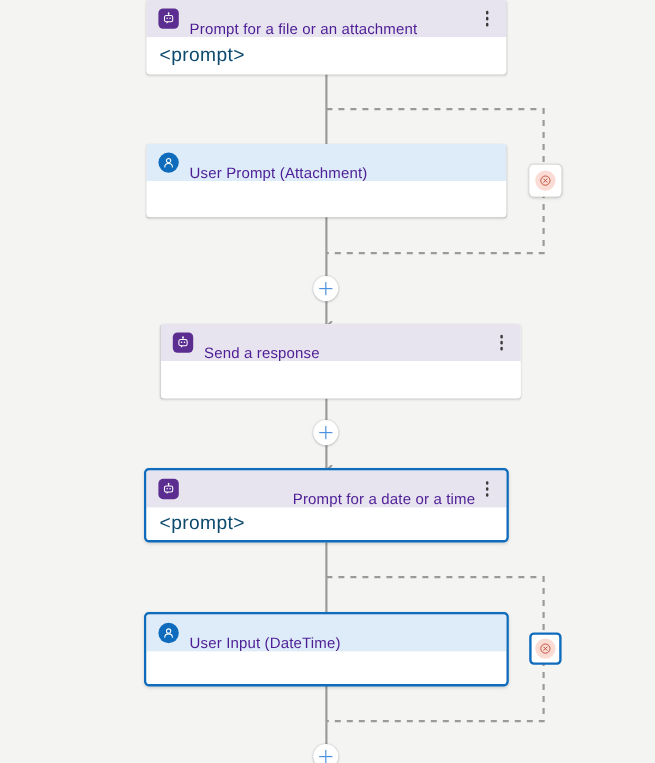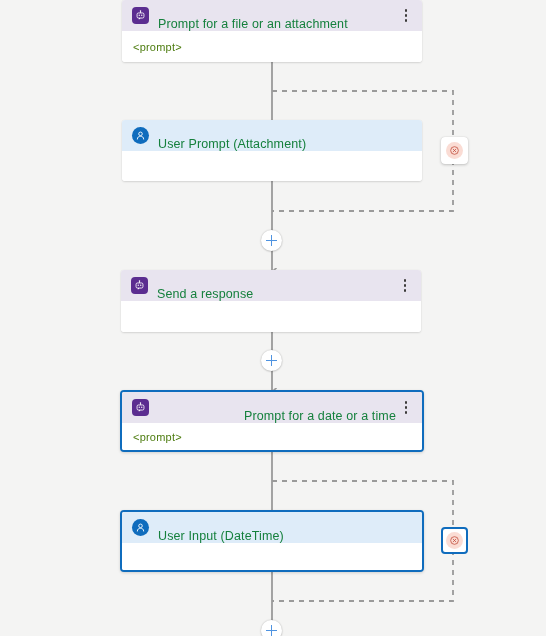--- a/index.html
+++ b/index.html
@@ -52,39 +52,39 @@
     height: 31px;
     padding: 0 6px 0 10px;
     box-sizing: border-box;
   }
   .node.bot > .node-header  { background: #e8e4ef; }
   .node.user > .node-header { background: #deecf9; }
 
   .node-title {
     flex: 1 1 auto;
     font-size: 12.5px;
-    color: #15803d;
+    color: #4c1d95;
     letter-spacing: 0.01em;
     white-space: nowrap;
     overflow: hidden;
     text-overflow: ellipsis;
     padding-left: 9px;
     margin-top: 17px;
   }
 
   .node-body {
     background: #ffffff;
     box-sizing: border-box;
     display: flex;
     align-items: center;
     padding: 0 11px;
   }
   .node-body-text {
-    font-size: 11px;
-    color: #4d7c0f;
+    font-size: 16px;
+    color: #0c4a6e;
     letter-spacing: 0.02em;
   }
 
   
   .icon-badge {
     flex: 0 0 auto;
     width: 17px;
     height: 17px;
     display: flex;
     align-items: center;
@@ -244,21 +244,21 @@
       <svg width="11" height="11" viewBox="0 0 16 16">
         <circle cx="8" cy="8" r="5.6" fill="none" stroke="#c14a38" stroke-width="1.1"></circle>
         <line x1="5.6" y1="5.6" x2="10.4" y2="10.4" stroke="#c14a38" stroke-width="1.1"></line>
         <line x1="10.4" y1="5.6" x2="5.6" y2="10.4" stroke="#c14a38" stroke-width="1.1"></line>
       </svg>
     </span>
   </div>
 
   <div class="plus-btn" style="left:261px; top:230px;"></div>
 
-  <div class="node bot" style="left:121px; top:270px; width:300px; height:62px;">
+  <div class="node bot" style="left:134px; top:270px; width:300px; height:62px;">
     <div class="node-header">
       <span class="icon-badge bot-badge">
         <svg width="11" height="11" viewBox="0 0 16 16">
           <rect x="3" y="4.3" width="10" height="7.4" rx="2.1" fill="none" stroke="#ffffff" stroke-width="1.25"></rect>
           <circle cx="6.2" cy="7.6" r="0.95" fill="#ffffff"></circle>
           <circle cx="9.8" cy="7.6" r="0.95" fill="#ffffff"></circle>
           <line x1="8" y1="1.6" x2="8" y2="4.3" stroke="#ffffff" stroke-width="1.15"></line>
           <circle cx="8" cy="1.5" r="1.05" fill="#ffffff"></circle>
           <path d="M5.6 11.7 L5.6 14.1 L8 11.7" fill="#ffffff"></path>
         </svg>

